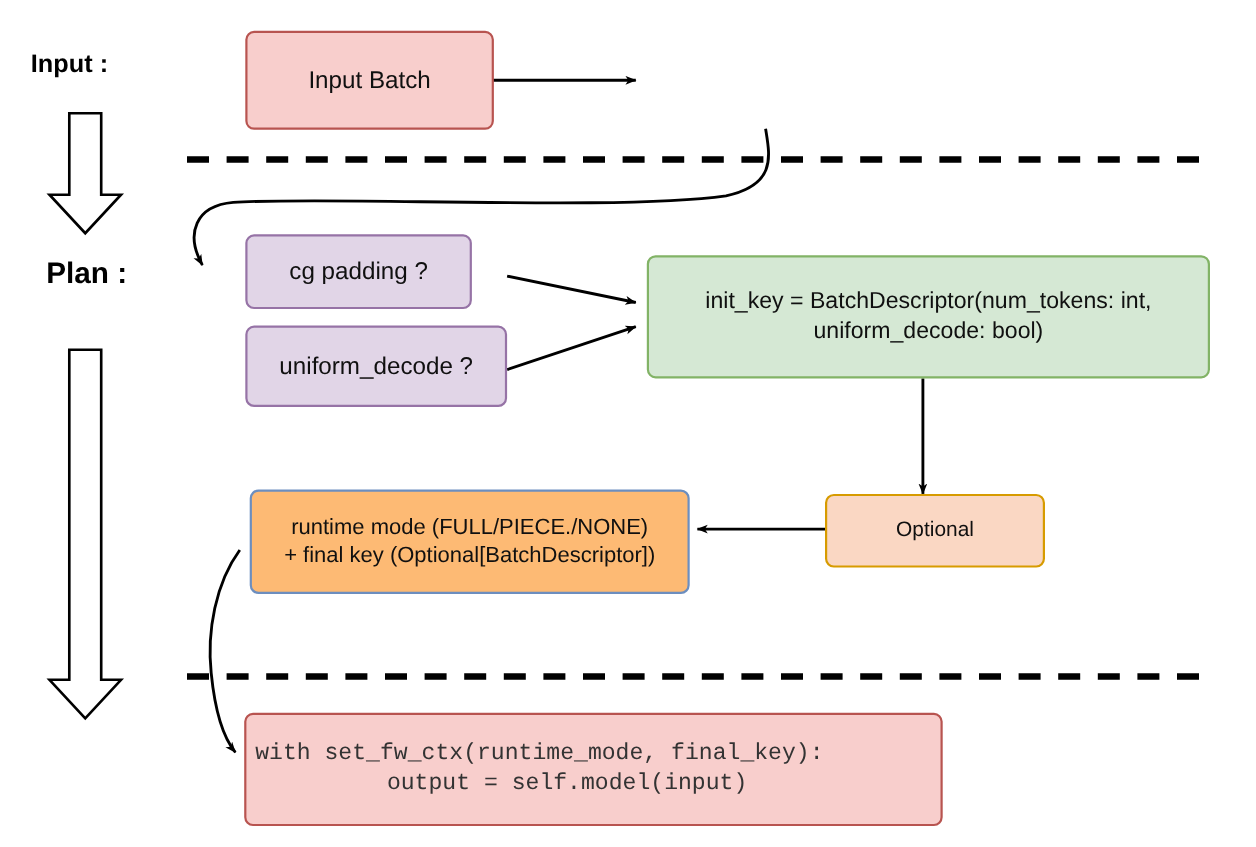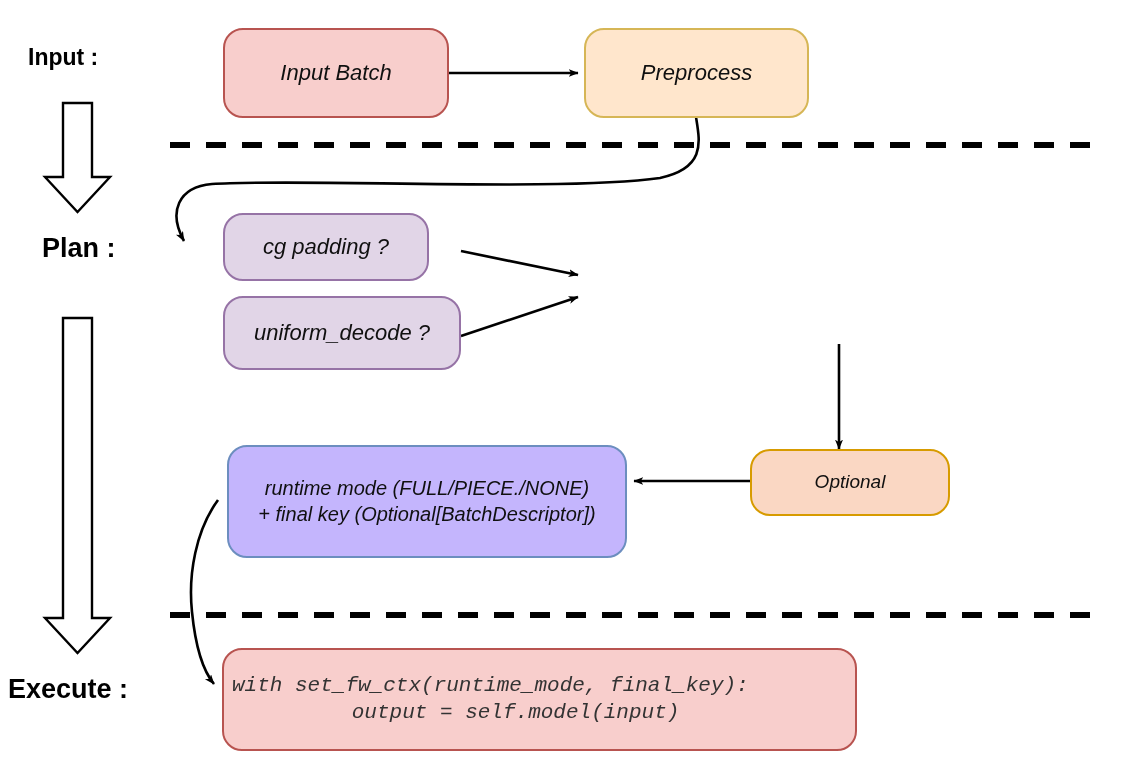--- a/index.html
+++ b/index.html
@@ -20,28 +20,27 @@
     width:1142px; height:770px;
     pointer-events:none;
   }
   .node{
     position:absolute;
     box-sizing:border-box;
     display:flex;
     align-items:center;
     justify-content:center;
     text-align:center;
-    border-radius:20px;
+    border-radius:8px;
     border-width:2px;
     border-style:solid;
     color:#101010;
     line-height:1.28;
     white-space:pre-line;
     z-index:3;
-    font-style:italic;
   }
   .stage-label{
     position:absolute;
     font-weight:bold;
     color:#000000;
     white-space:nowrap;
     z-index:4;
   }
   .codebox{
     font-family:"Liberation Mono", monospace;
@@ -82,33 +81,33 @@
 
     <path d="M770,481 L634,481" fill="none" stroke="#000000" stroke-width="2.6" marker-end="url(#ah)"></path>
 
     <path d="M218,500 C196,530 188,574 192,612 C196,652 204,672 214,684" fill="none" stroke="#000000" stroke-width="2.6" marker-end="url(#ah)"></path>
   </svg>
 
   <div class="stage-label" style="left:28px; top:44px; font-size:23px;">Input :</div>
 
   <div class="stage-label" style="left:42px; top:233px; font-size:27px;">Plan :</div>
 
-  <div class="stage-label" style="left:8px; top:674px; font-size:27px;">Execute :</div>
 
   <div class="node" style="left:223px; top:28px; width:226px; height:90px; background:#f8cecc; border-color:#b85450; font-size:22px;">Input Batch</div>
 
-  <div class="node" style="left:584px; top:28px; width:225px; height:90px; background:#ffe6cc; border-color:#d6b656; font-size:22px;">Preprocess</div>
 
   <div class="node" style="left:223px; top:213px; width:206px; height:68px; background:#e1d5e7; border-color:#9673a6; font-size:22px;">cg padding ?</div>
 
   <div class="node" style="left:223px; top:296px; width:238px; height:74px; background:#e1d5e7; border-color:#9673a6; font-size:22px;text-align:right;">uniform_decode ?</div>
 
+  <div class="node" style="left:588px; top:232px; width:512px; height:112px; background:#d5e8d4; border-color:#82b366; font-size:21px; padding:0 10px;">init_key = BatchDescriptor(num_tokens: int,
+uniform_decode: bool)</div>
 
 
   <div class="node" style="left:750px; top:449px; width:200px; height:67px; background:#fad7c3; border-color:#d79b00; font-size:19px; z-index:4;">Optional</div>
 
-  <div class="node" style="left:227px; top:445px; width:400px; height:113px; background:#c4b5fd; border-color:#6c8ebf; font-size:20px;">runtime mode (FULL/PIECE./NONE)
+  <div class="node" style="left:227px; top:445px; width:400px; height:95px; background:#fdba74; border-color:#6c8ebf; font-size:20px;">runtime mode (FULL/PIECE./NONE)
 + final key (Optional[BatchDescriptor])</div>
 
   <div class="node codebox" style="left:222px; top:648px; width:635px; height:103px; background:#f8cecc; border-color:#b85450; font-size:21px; padding-left:8px;">with set_fw_ctx(runtime_mode, final_key):
     output = self.model(input)</div>
 
 </div>
 
 </body></html>

